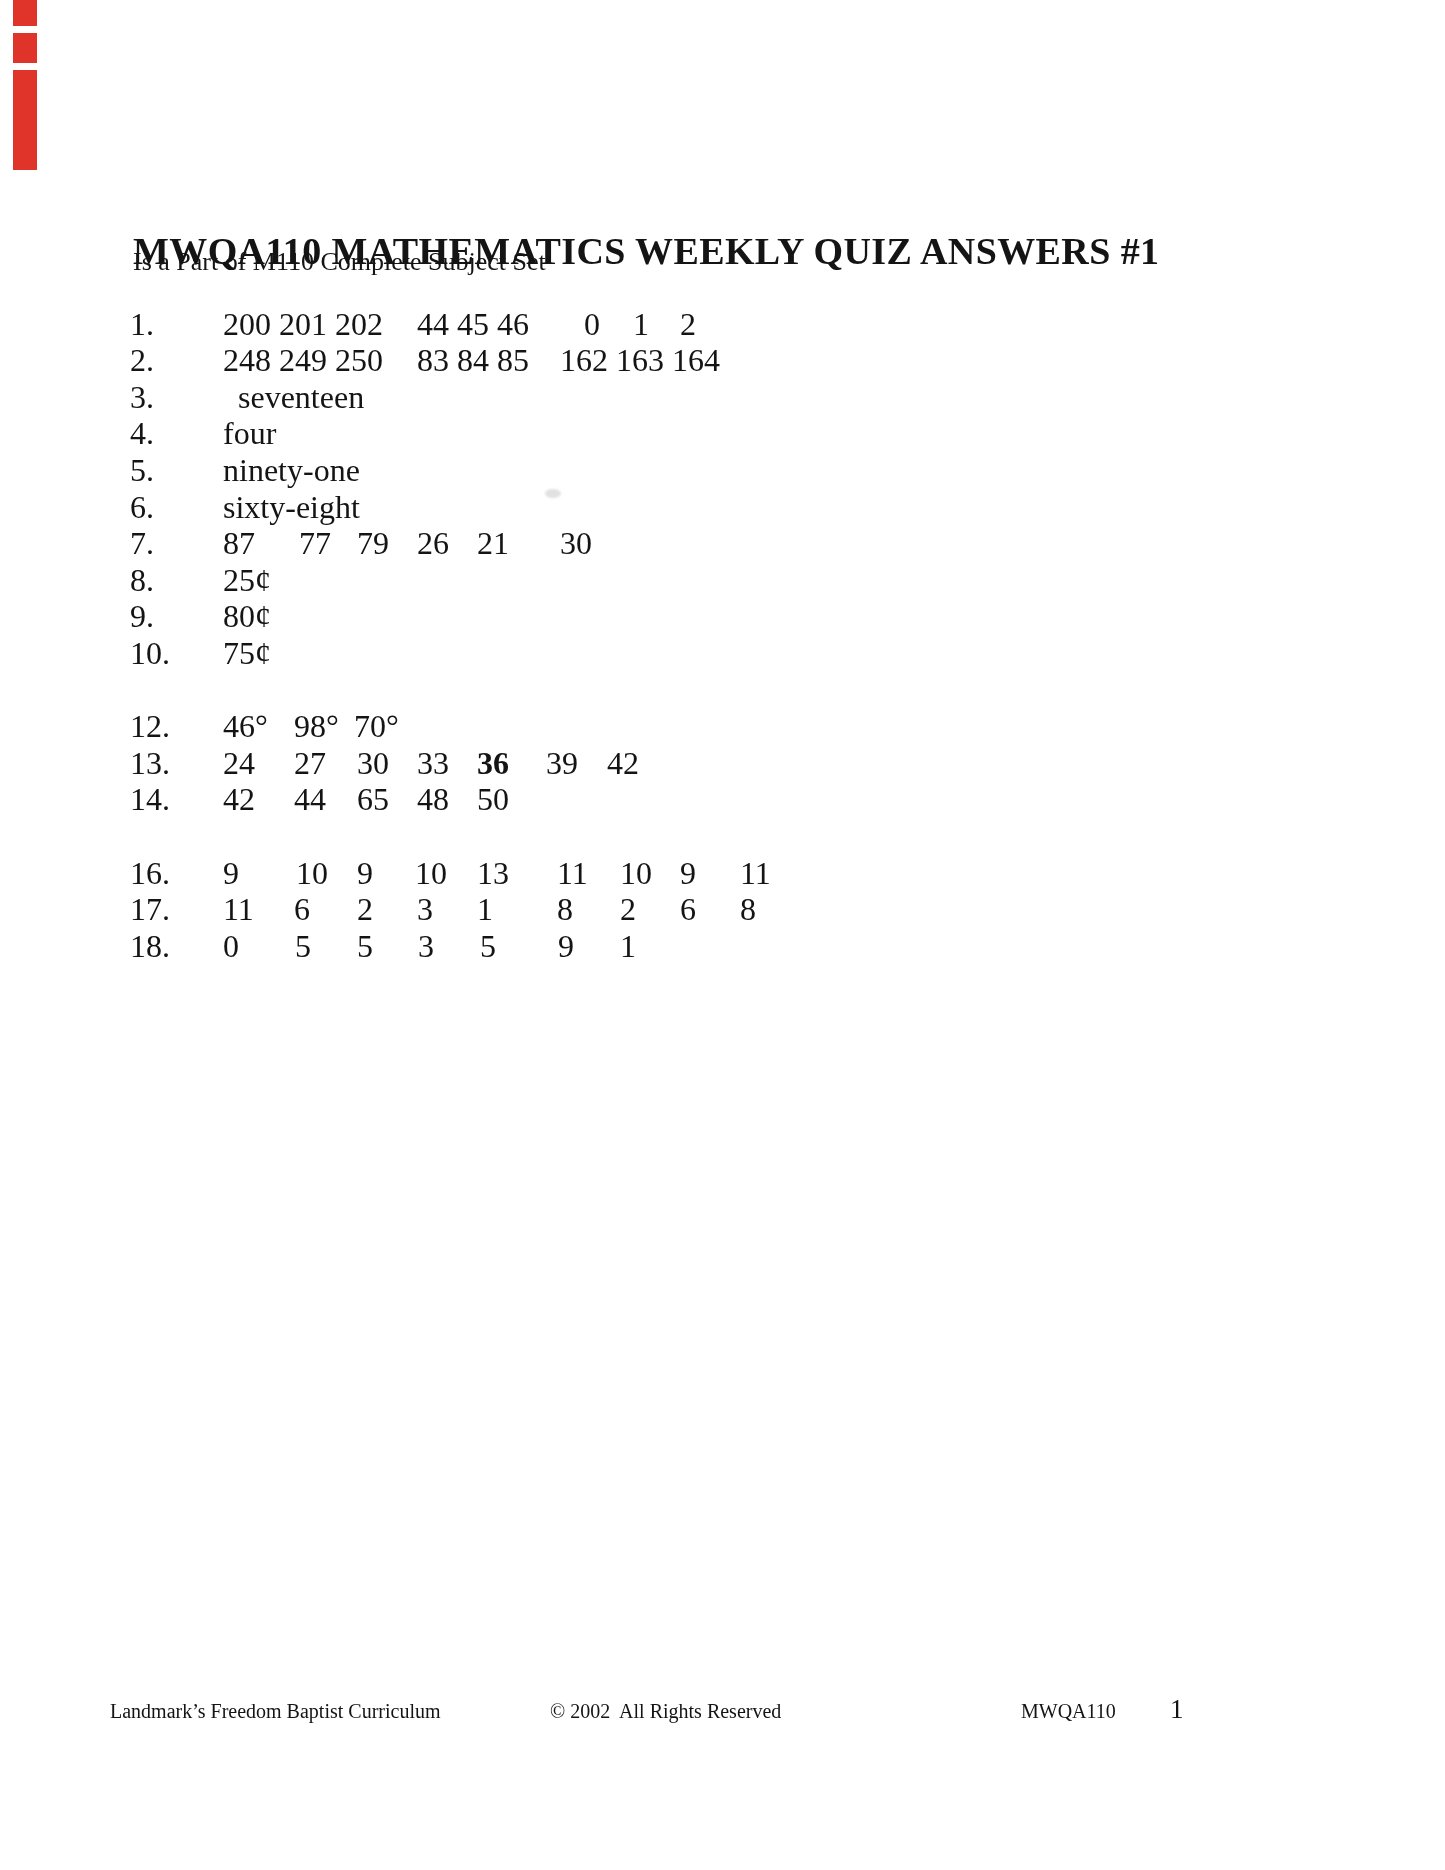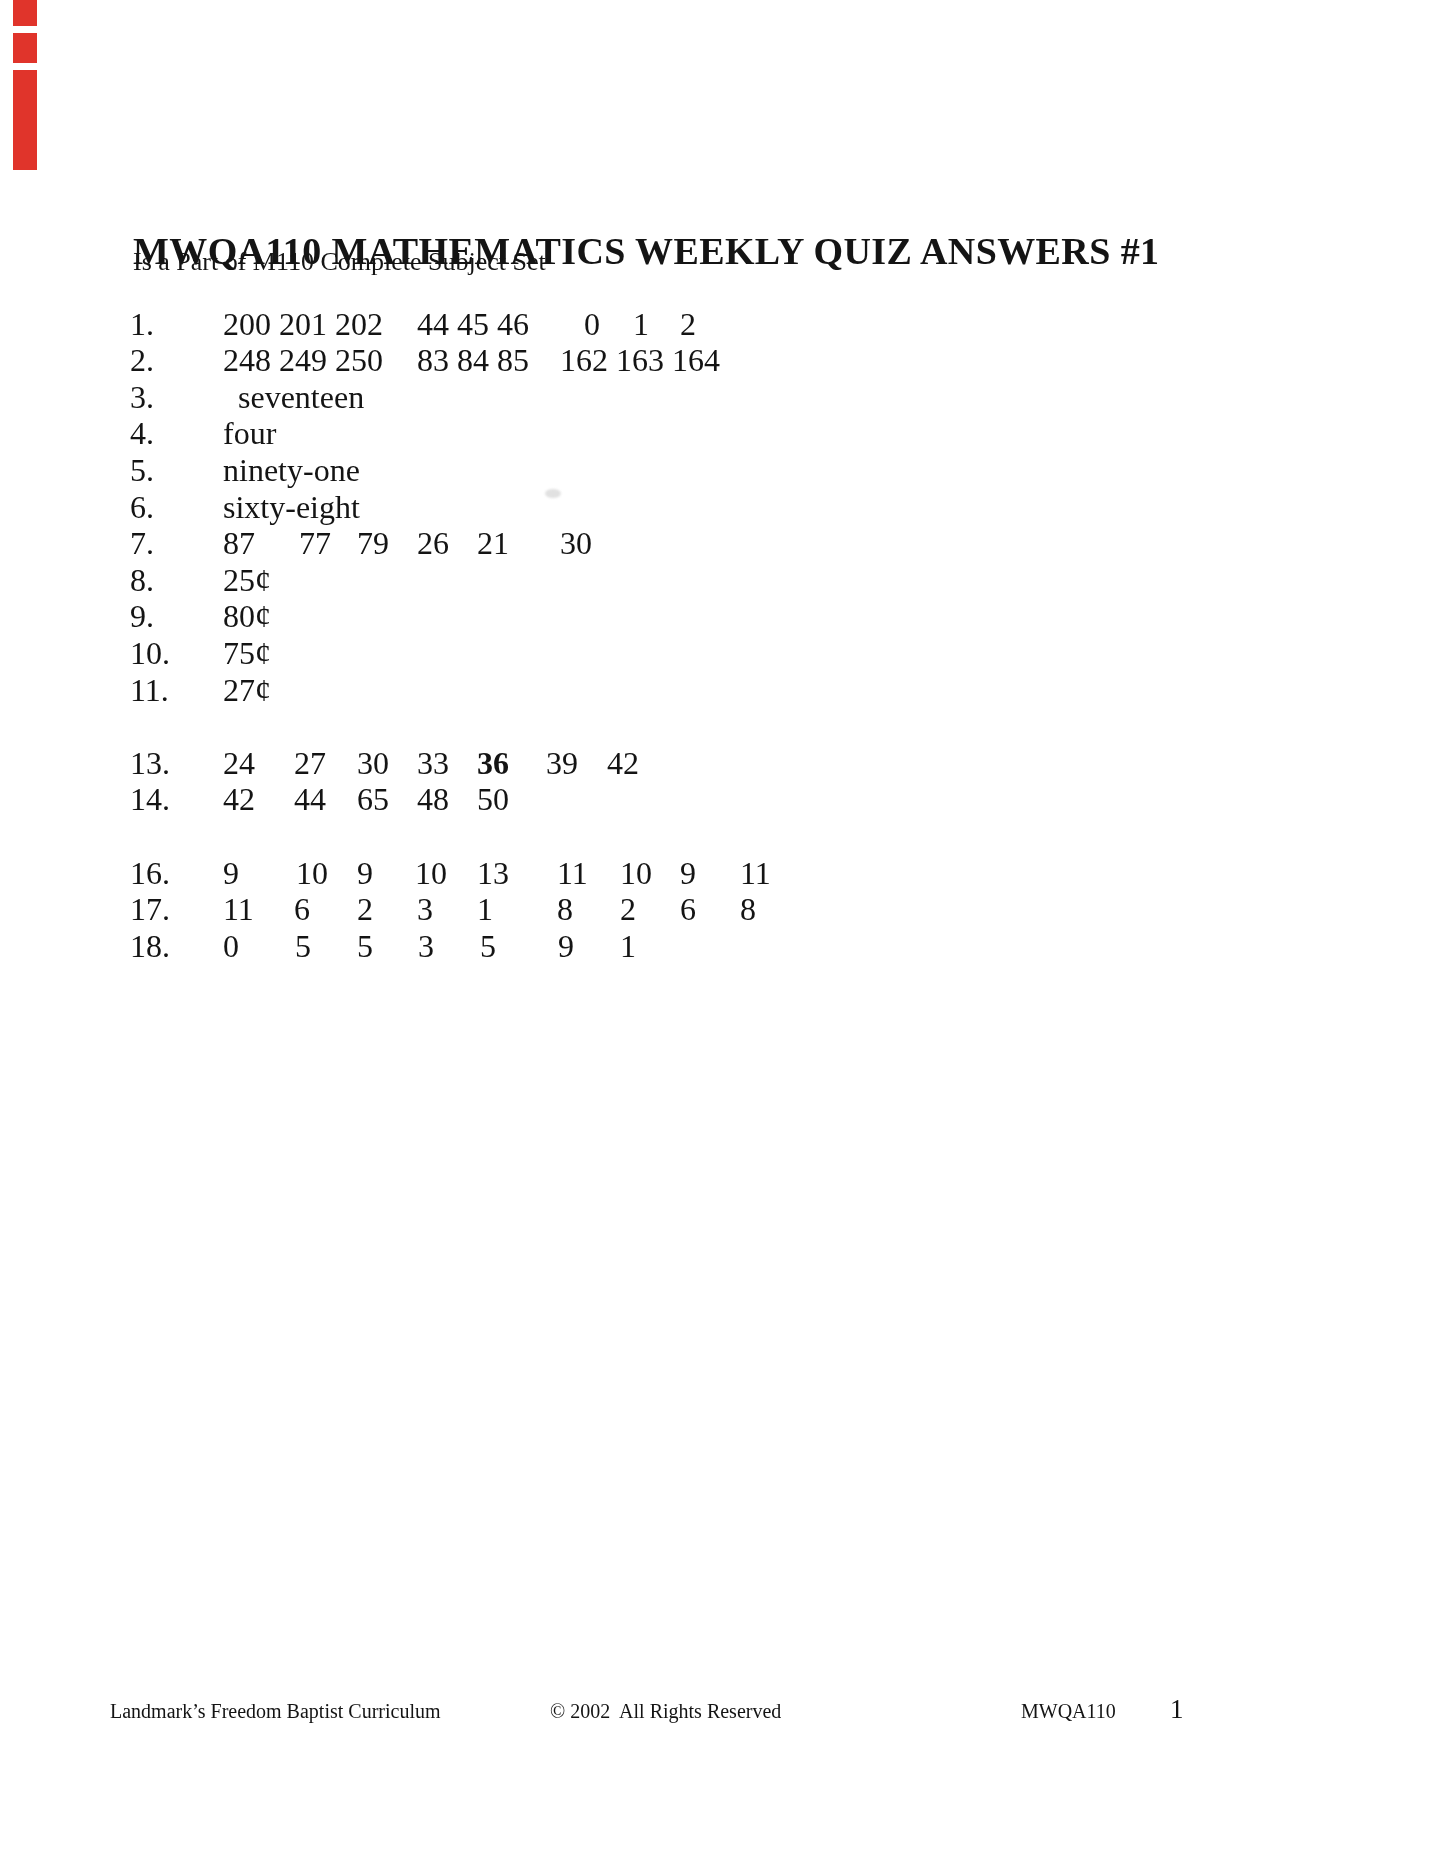--- a/index.html
+++ b/index.html
@@ -87,23 +87,25 @@
         <span class="val" style="left: 223px;">25¢</span>
       </div>
       <div class="row" style="top: 598.3px;">
         <span class="num">9.</span>
         <span class="val" style="left: 223px;">80¢</span>
       </div>
       <div class="row" style="top: 634.9px;">
         <span class="num">10.</span>
         <span class="val" style="left: 223px;">75¢</span>
       </div>
-      <div class="row" style="top: 671.5px;">
-        <span class="num">11.</span>
-        <span class="val" style="left: 223px;">27¢</span>
+      <div class="row" style="top: 708.1px;">
+        <span class="num">12.</span>
+        <span class="val" style="left: 223px;">46°</span>
+        <span class="val" style="left: 294px;">98°</span>
+        <span class="val" style="left: 354px;">70°</span>
       </div>
       <div class="row" style="top: 744.7px;">
         <span class="num">13.</span>
         <span class="val" style="left: 223px;">24</span>
         <span class="val" style="left: 294px;">27</span>
         <span class="val" style="left: 357px;">30</span>
         <span class="val" style="left: 417px;">33</span>
         <span class="val" style="left: 477px; font-weight: bold;">36</span>
         <span class="val" style="left: 546px;">39</span>
         <span class="val" style="left: 607px;">42</span>

